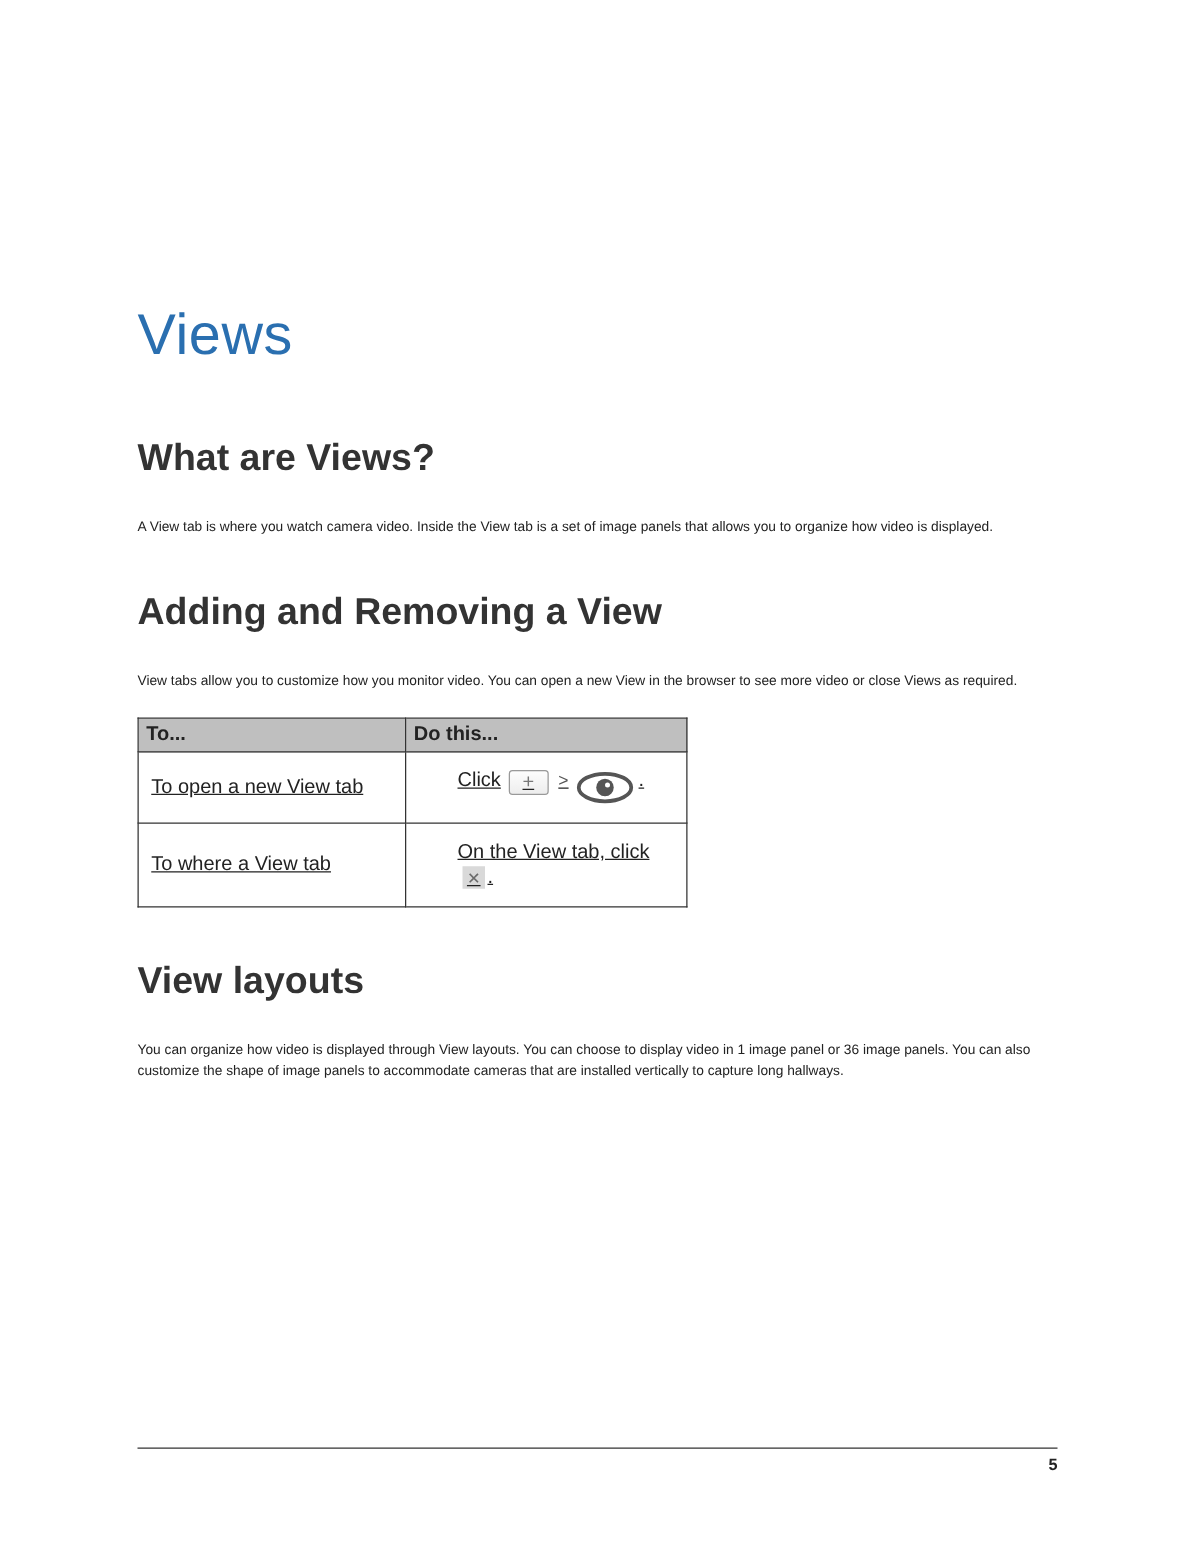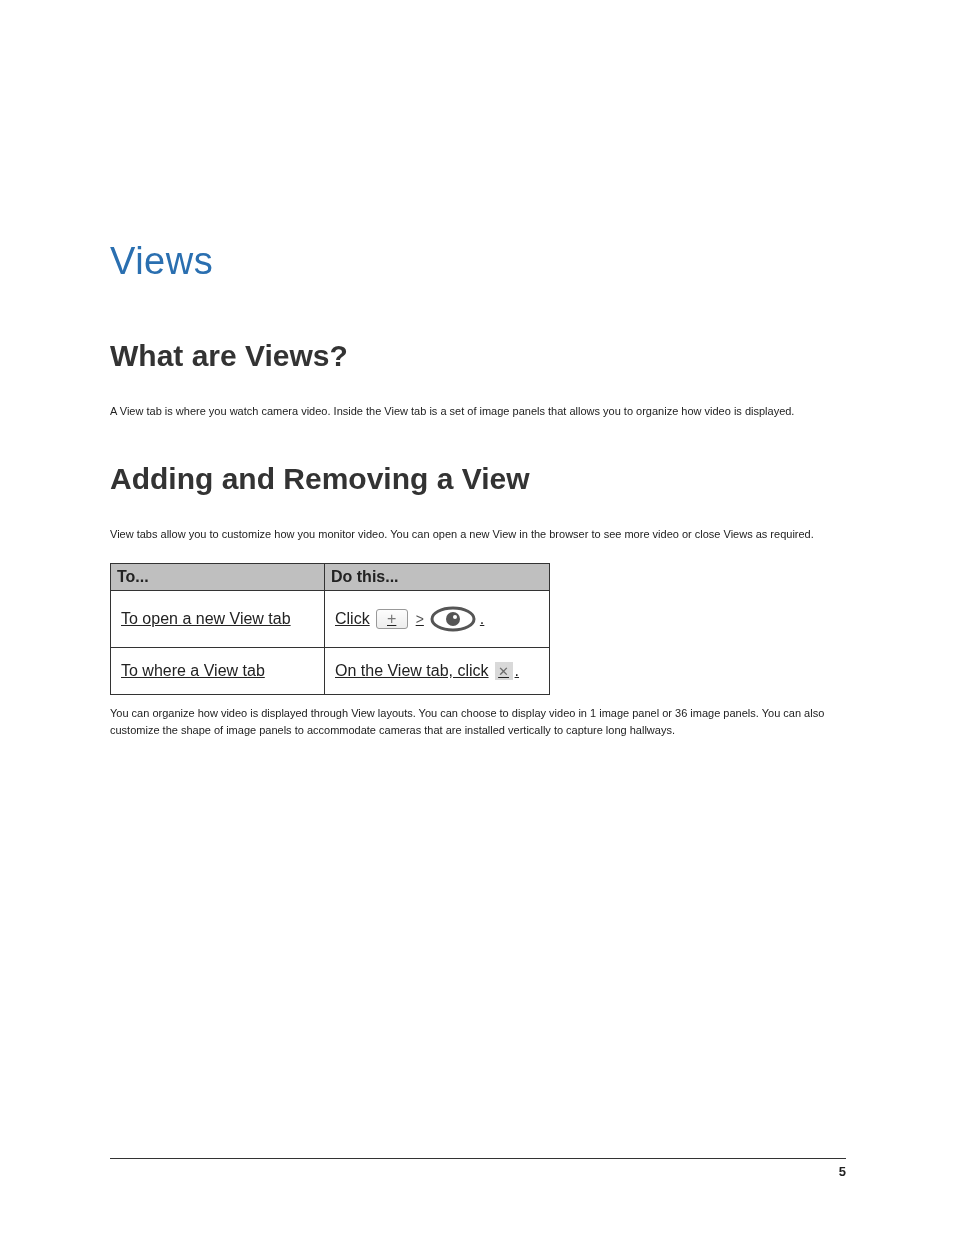--- a/index.html
+++ b/index.html
@@ -8,21 +8,21 @@
     width: 954px;
     height: 1235px;
     position: relative;
     font-family: "Segoe UI", "Helvetica Neue", Arial, sans-serif;
     color: #222;
   }
   .page {
     padding: 240px 108px 0 110px;
   }
   h1.title {
-    font-size: 38px;
+    font-size: 46px;
     font-weight: 300;
     color: #2a6fb0;
     margin-bottom: 56px;
     letter-spacing: 0.5px;
   }
   h2.section {
     font-size: 30px;
     font-weight: 700;
     color: #333;
     margin-top: 42px;
@@ -50,21 +50,21 @@
     border: 1px solid #333;
   }
   table.actions td {
     border: 1px solid #333;
     padding: 14px 10px;
     font-size: 16px;
     vertical-align: middle;
     text-decoration: underline;
   }
   .col-to { width: 214px; }
-  .cell-inline { display: flex; align-items: center; flex-wrap: wrap; gap: 2px; }
+  .cell-inline { display: flex; align-items: flex-start; flex-wrap: wrap; gap: 2px; margin-left: 31px; }
   .plus-btn {
     display: inline-flex;
     align-items: center;
     justify-content: center;
     width: 32px;
     height: 20px;
     border: 1px solid #999;
     border-radius: 3px;
     background: linear-gradient(#fdfdfd, #ededed);
     color: #777;
@@ -150,18 +150,19 @@
           <span class="cell-inline">
             <span>On the View tab, click</span>
             <span class="close-chip">✕</span>
             <span>.</span>
           </span>
         </td>
       </tr>
     </tbody>
   </table>
 
+  <h2 class="section">View layouts</h2>
   <p class="body">You can organize how video is displayed through View layouts. You can choose to display video in 1 image panel or 36 image panels. You can also customize the shape of image panels to accommodate cameras that are installed vertically to capture long hallways.</p>
 
 </div>
 
 <div class="footer-rule"></div>
 <div class="page-number">5</div>
 
 </body></html>

